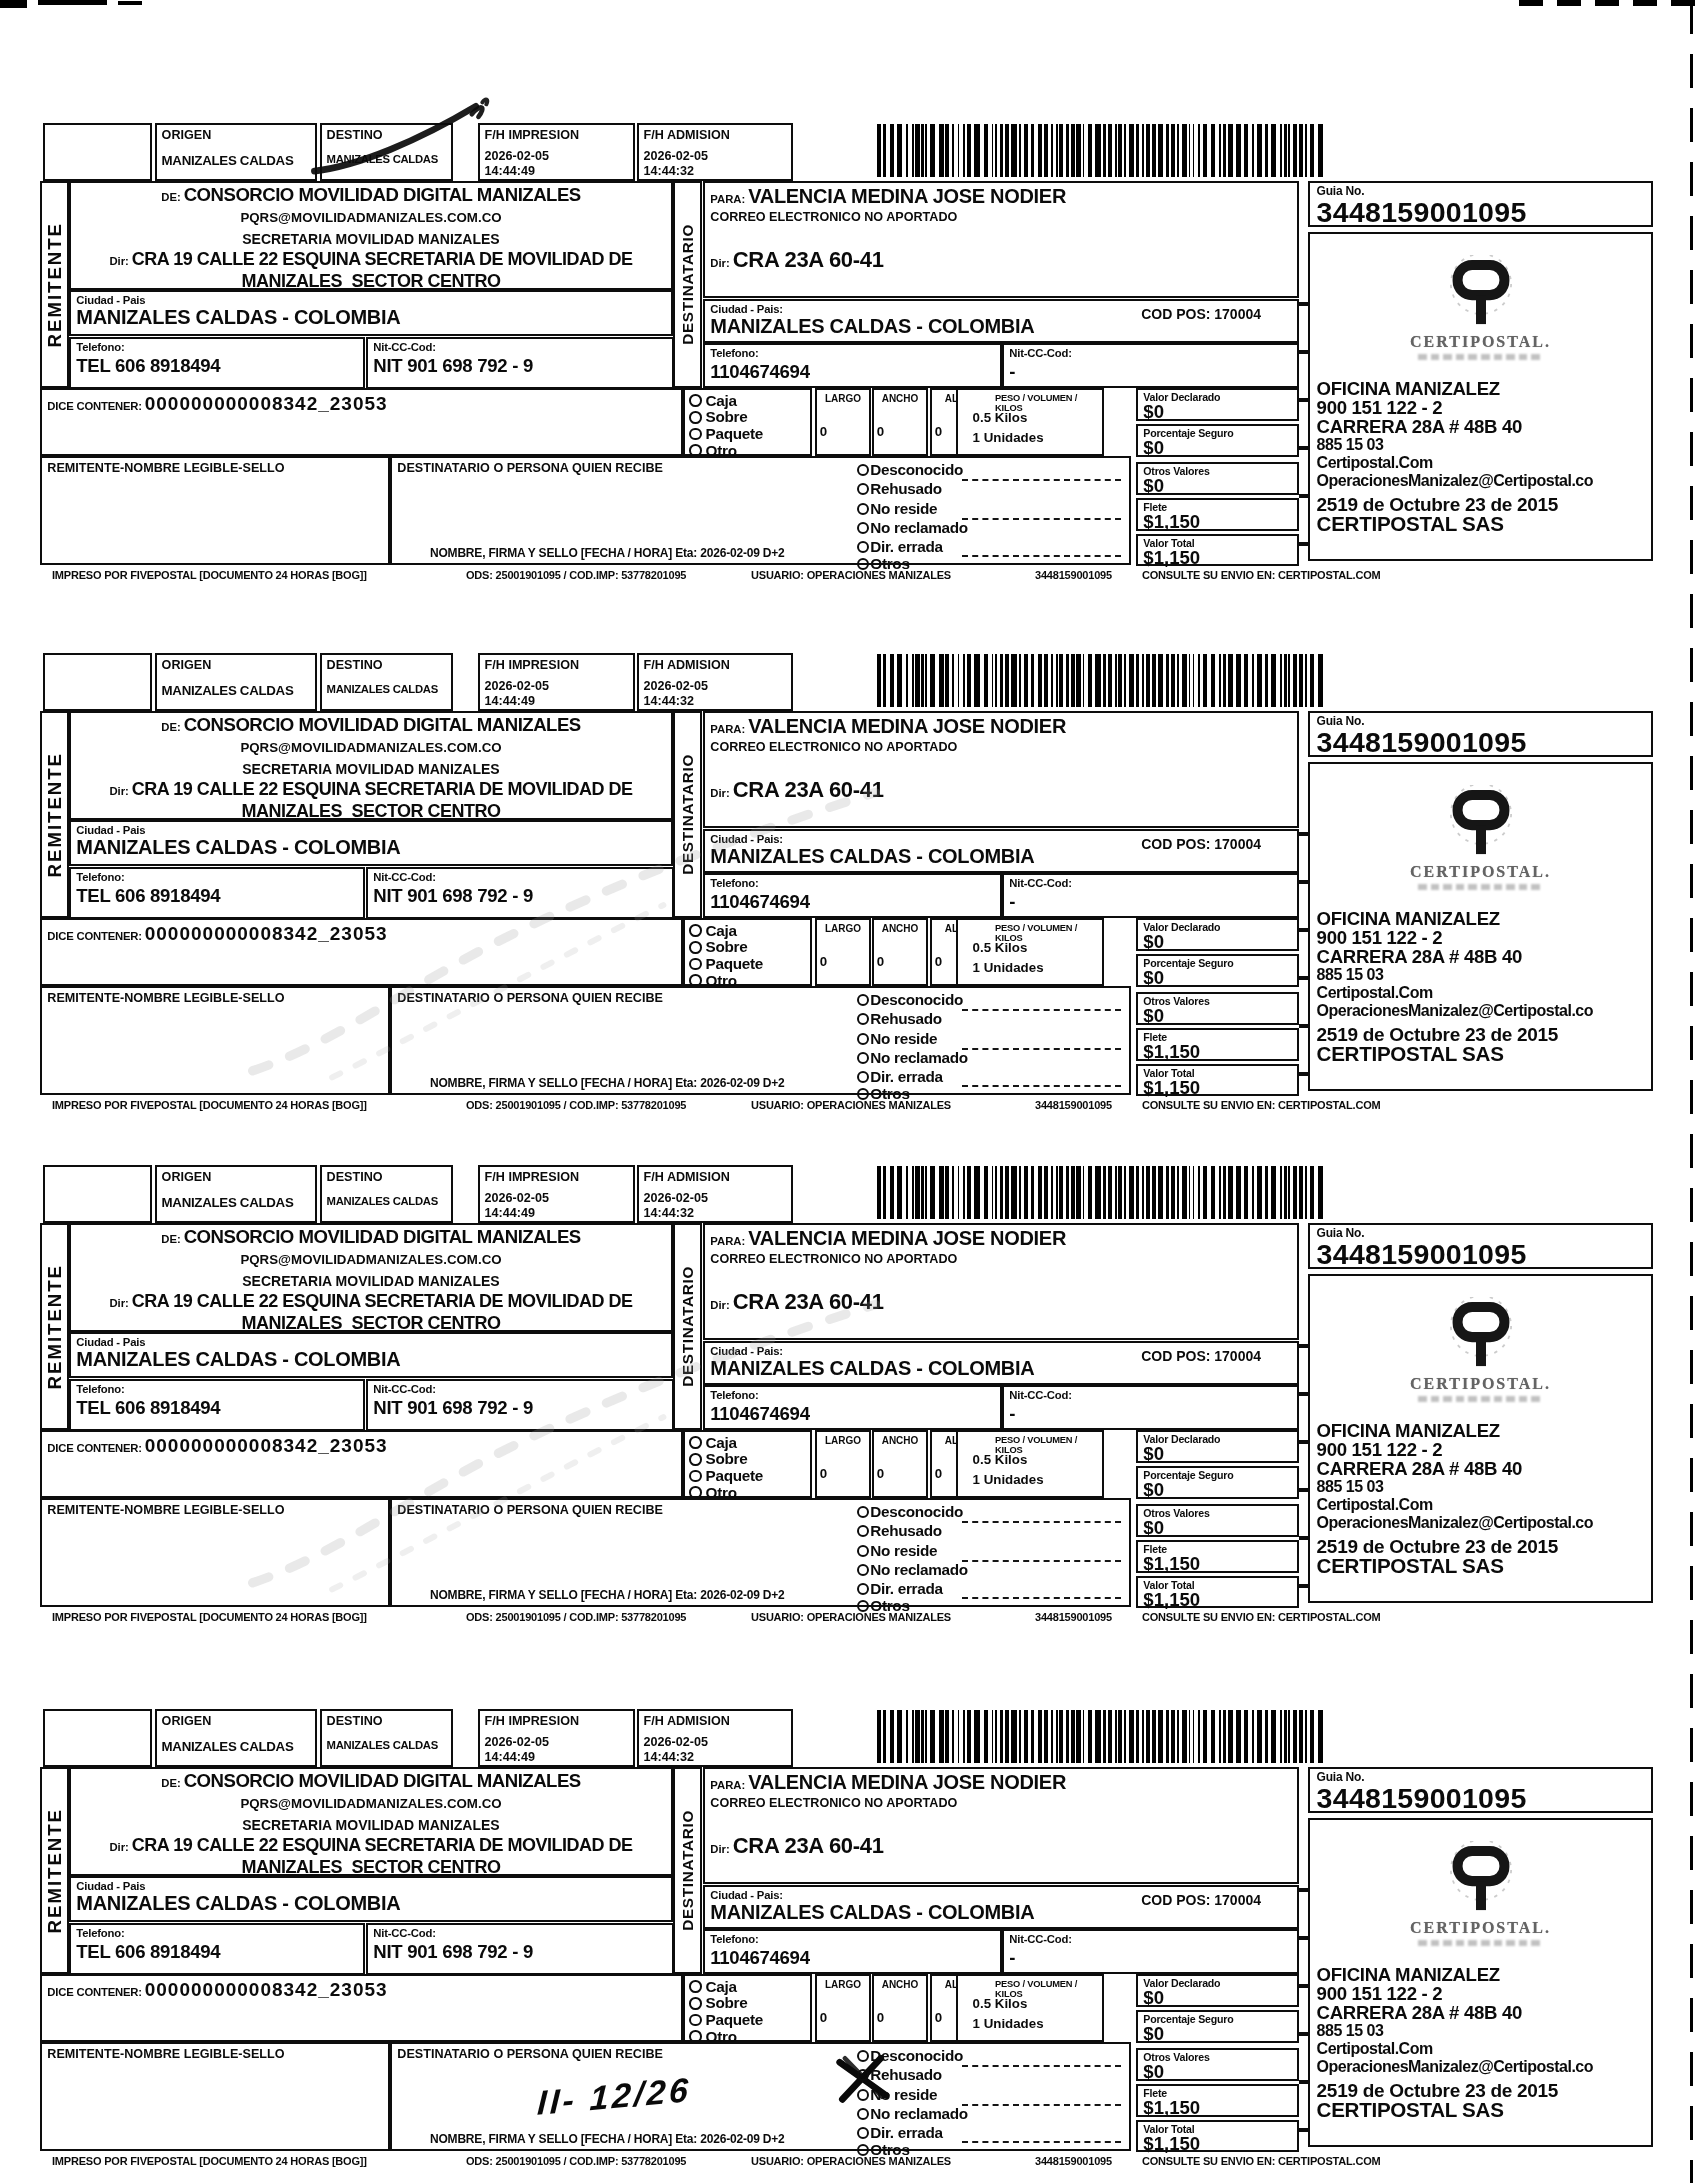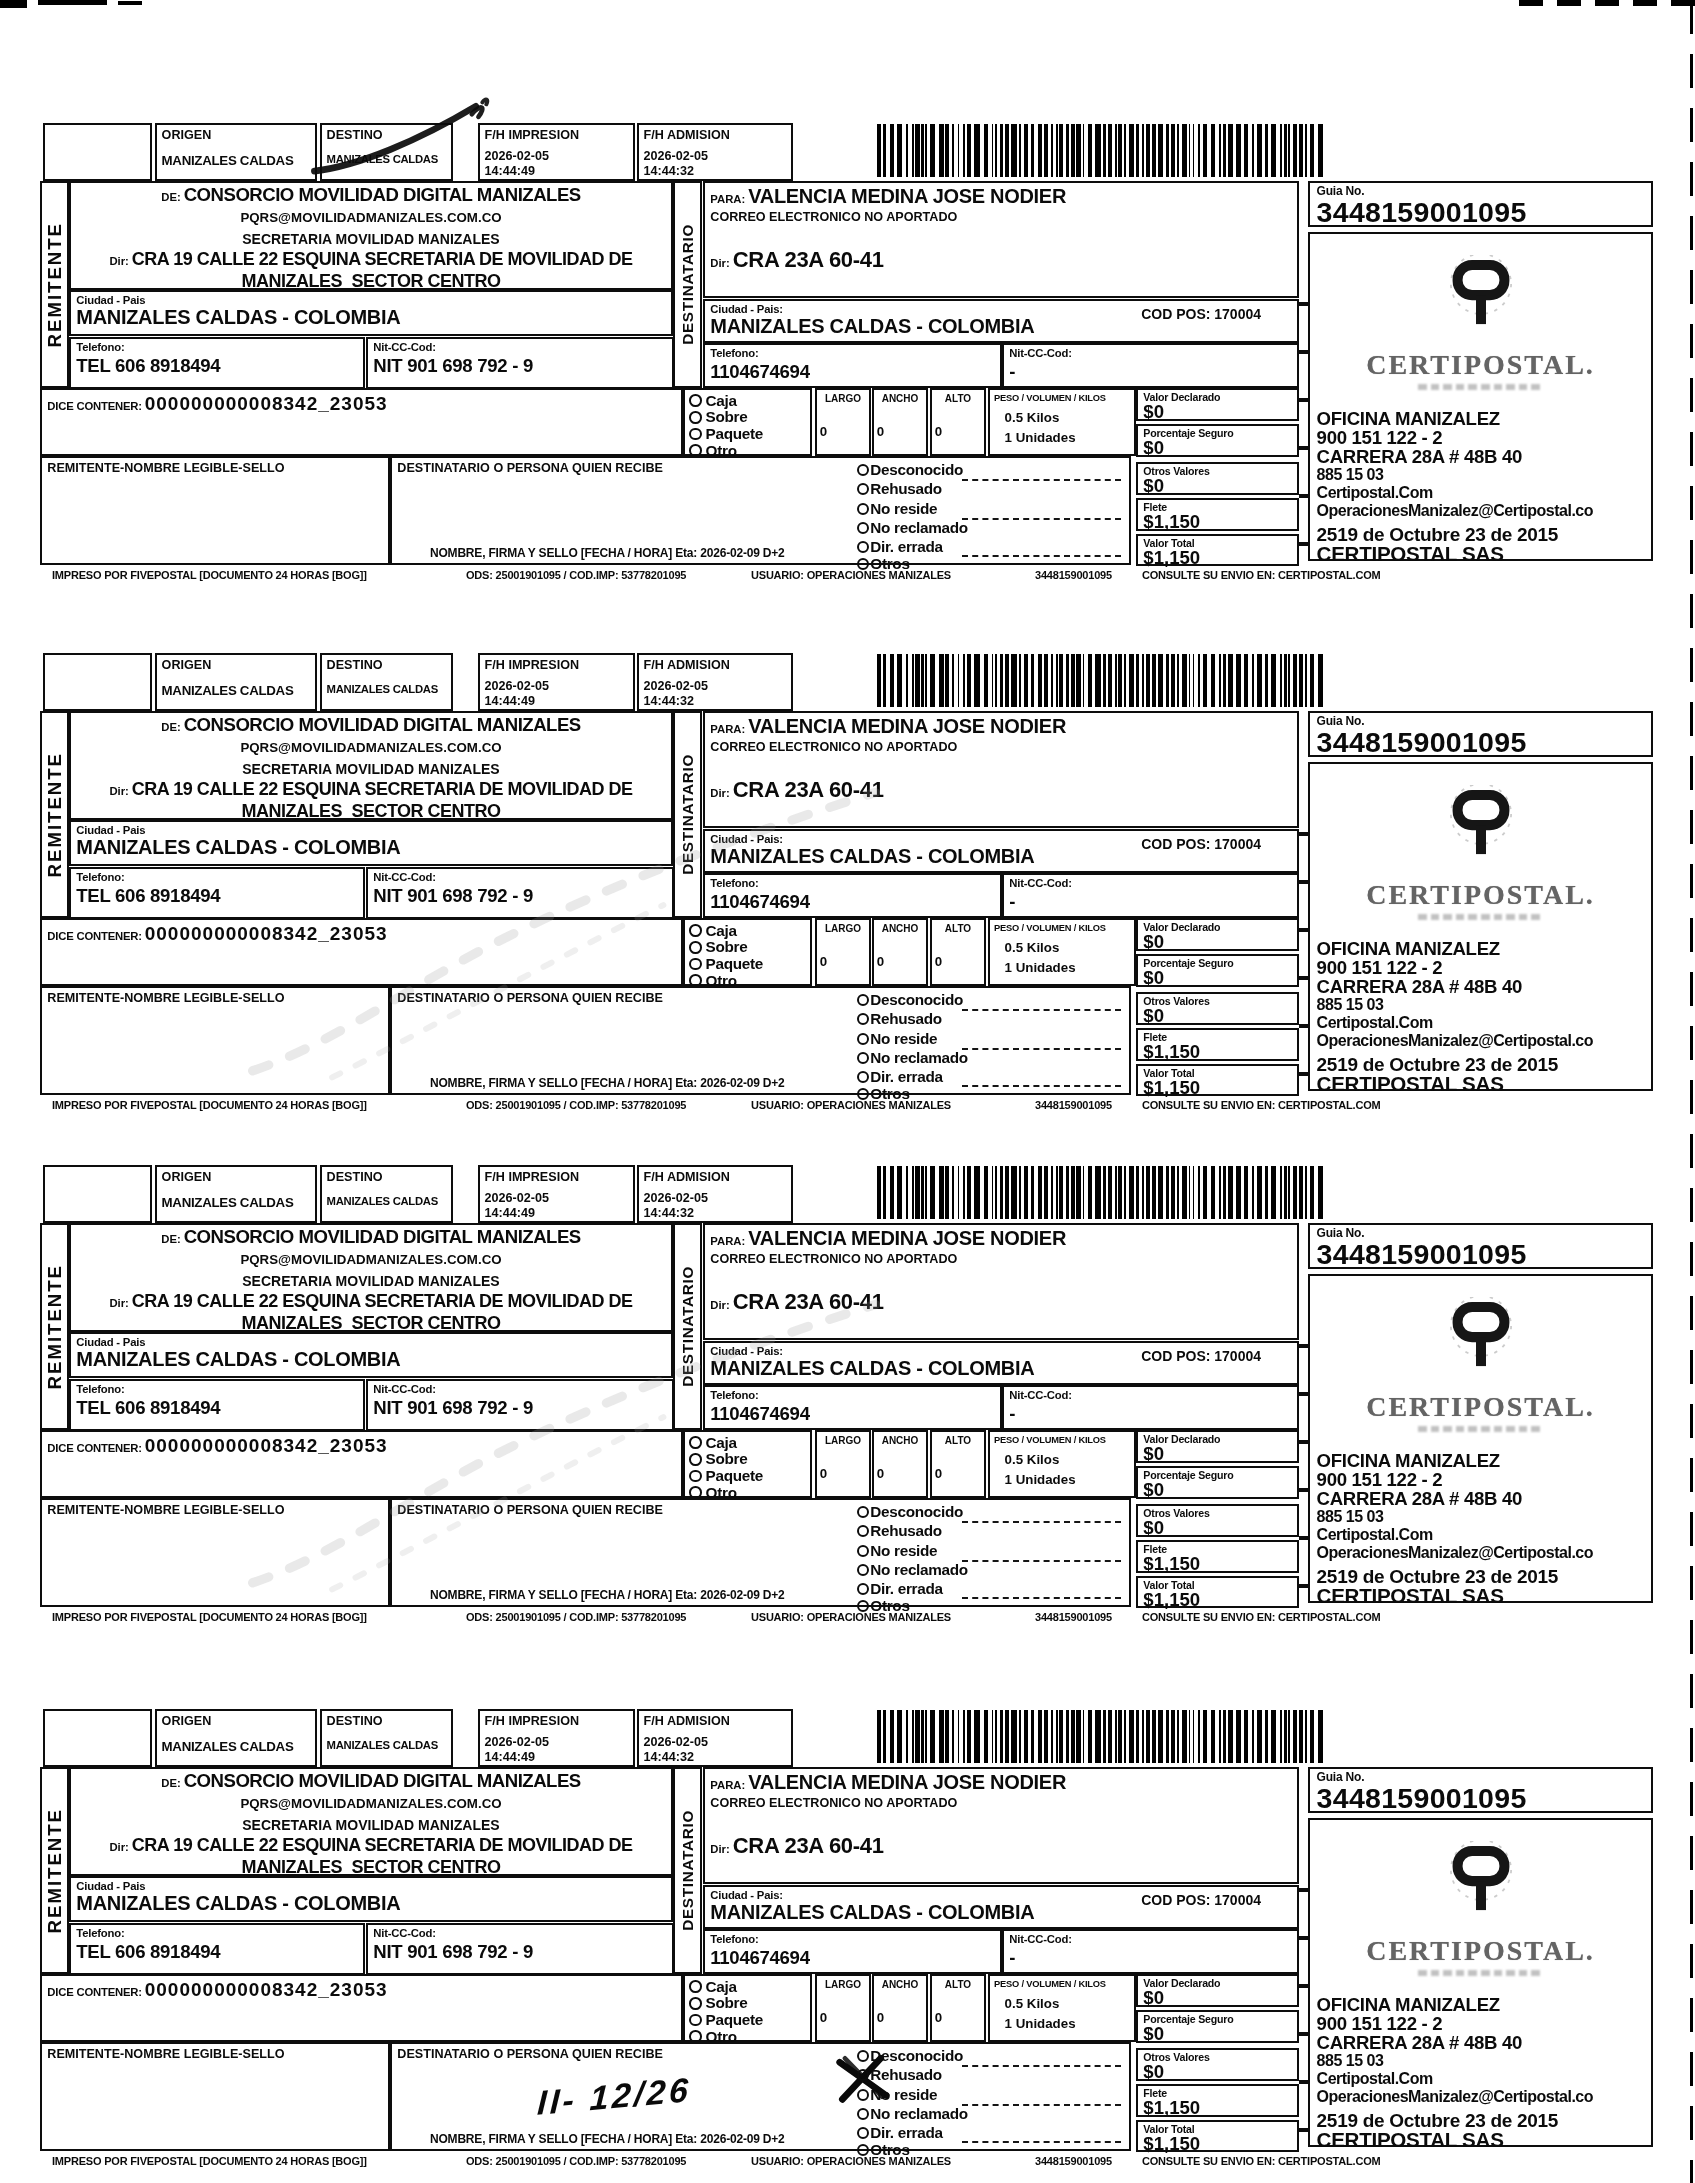--- a/index.html
+++ b/index.html
@@ -55,21 +55,21 @@
   .dice-val{font-size:19px;font-weight:bold;letter-spacing:1px;}
   .pkg-box{left:643px;top:265px;width:129px;height:68px;padding:2.7px 4px;}
   .pkg-row{display:flex;align-items:center;height:16px;margin-bottom:0.7px;}
   .circle{display:inline-block;width:12.6px;height:12.6px;border:2.7px solid #0d0d0d;border-radius:50%;margin-right:4px;flex:0 0 auto;box-sizing:border-box;}
   .pkg-row b{font-size:15.3px;letter-spacing:-0.3px;}
   .dim-largo{left:775px;top:265px;width:56px;height:68px;}
   .dim-ancho{left:832px;top:265px;width:56px;height:68px;}
   .dim-alto{left:890px;top:265px;width:56px;height:68px;}
   .dim-h{font-size:10px;font-weight:bold;text-align:center;margin-top:2.7px;}
   .dim-v{position:absolute;left:2.7px;top:34px;font-size:13.3px;font-weight:bold;}
-  .peso-box{left:948px;top:265px;width:148px;height:68px;}
+  .peso-box{left:916px;top:265px;width:148px;height:68px;padding-left:33px;}
   .peso-h{font-size:9.3px;font-weight:bold;margin:2.7px 0 0 4px;letter-spacing:-0.2px;}
   .peso-v1{position:absolute;left:14.6px;top:20px;font-size:13.3px;font-weight:bold;}
   .peso-v2{position:absolute;left:14.6px;top:40px;font-size:13.3px;font-weight:bold;}
   
   .money{left:1096px;width:163px;height:33px;padding:1.3px 5.3px;}
   .money .lab{font-size:10.6px;}
   .money .mval{font-size:18.6px;font-weight:bold;line-height:17px;}
   
   .bl-box{left:0;top:333px;width:350px;height:109px;padding:2.7px 5.3px;}
   .bl-lab{font-size:12.6px;font-weight:bold;}
@@ -77,22 +77,22 @@
   .firma{position:absolute;left:38px;bottom:3.3px;font-size:12px;font-weight:bold;letter-spacing:-0.2px;}
   .chk{position:absolute;left:817px;width:279px;height:18.6px;display:flex;align-items:center;}
   .chk .circle{width:12px;height:12px;border-width:2.7px;margin-right:1.3px;}
   .chk b{font-size:15.3px;letter-spacing:-0.3px;}
   .dashline{position:absolute;left:922px;width:159px;border-bottom:2.7px dashed #151515;}
   
   .guia-box{left:1268px;top:58px;width:345px;height:46px;padding:1.3px 6.6px;}
   .guia-num{font-size:28.5px;font-weight:bold;letter-spacing:0.3px;line-height:29px;}
   .logo-box{left:1268px;top:109px;width:345px;height:329px;padding:1.3px 6.6px;}
   .cp-logo{display:block;margin:20px auto 0 auto;}
-  .brandword{text-align:center;font-family:"Liberation Serif",serif;font-weight:bold;font-size:28px;
-             letter-spacing:2px;color:#4a4a4a;opacity:.85;text-shadow:0 0 0.7px #777;margin-top:16px;}
+  .brandword{text-align:center;font-family:"Liberation Serif",serif;font-weight:bold;font-size:16px;
+             letter-spacing:2px;color:#4a4a4a;opacity:.85;text-shadow:0 0 0.7px #777;margin-top:0;}
   .smudge{width:126px;height:6px;margin:2.7px auto 0 auto;opacity:.45;filter:blur(1px);
           background:repeating-linear-gradient(90deg,#777 0 8.6px,transparent 8.6px 12.6px);}
   .office{margin-top:18.6px;line-height:19px;}
   .office .o-big{font-size:18.6px;font-weight:bold;letter-spacing:-0.3px;}
   .office .o-sm{font-size:16px;font-weight:bold;letter-spacing:-0.5px;line-height:18px;}
   .o-res{font-size:19px;font-weight:bold;margin-top:5.3px;letter-spacing:-0.3px;}
   .o-emp{font-size:20.6px;font-weight:bold;letter-spacing:-0.3px;}
   
   .foot{position:absolute;top:446px;left:0;width:1614px;height:16px;font-size:11px;font-weight:bold;letter-spacing:-0.2px;}
   .foot span{position:absolute;white-space:nowrap;}

